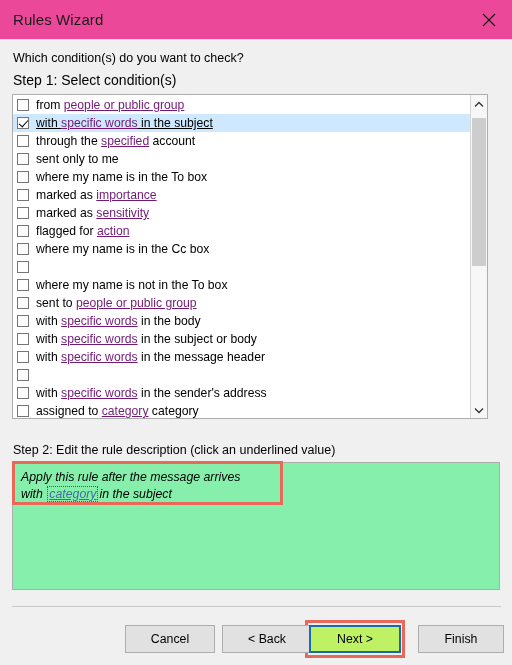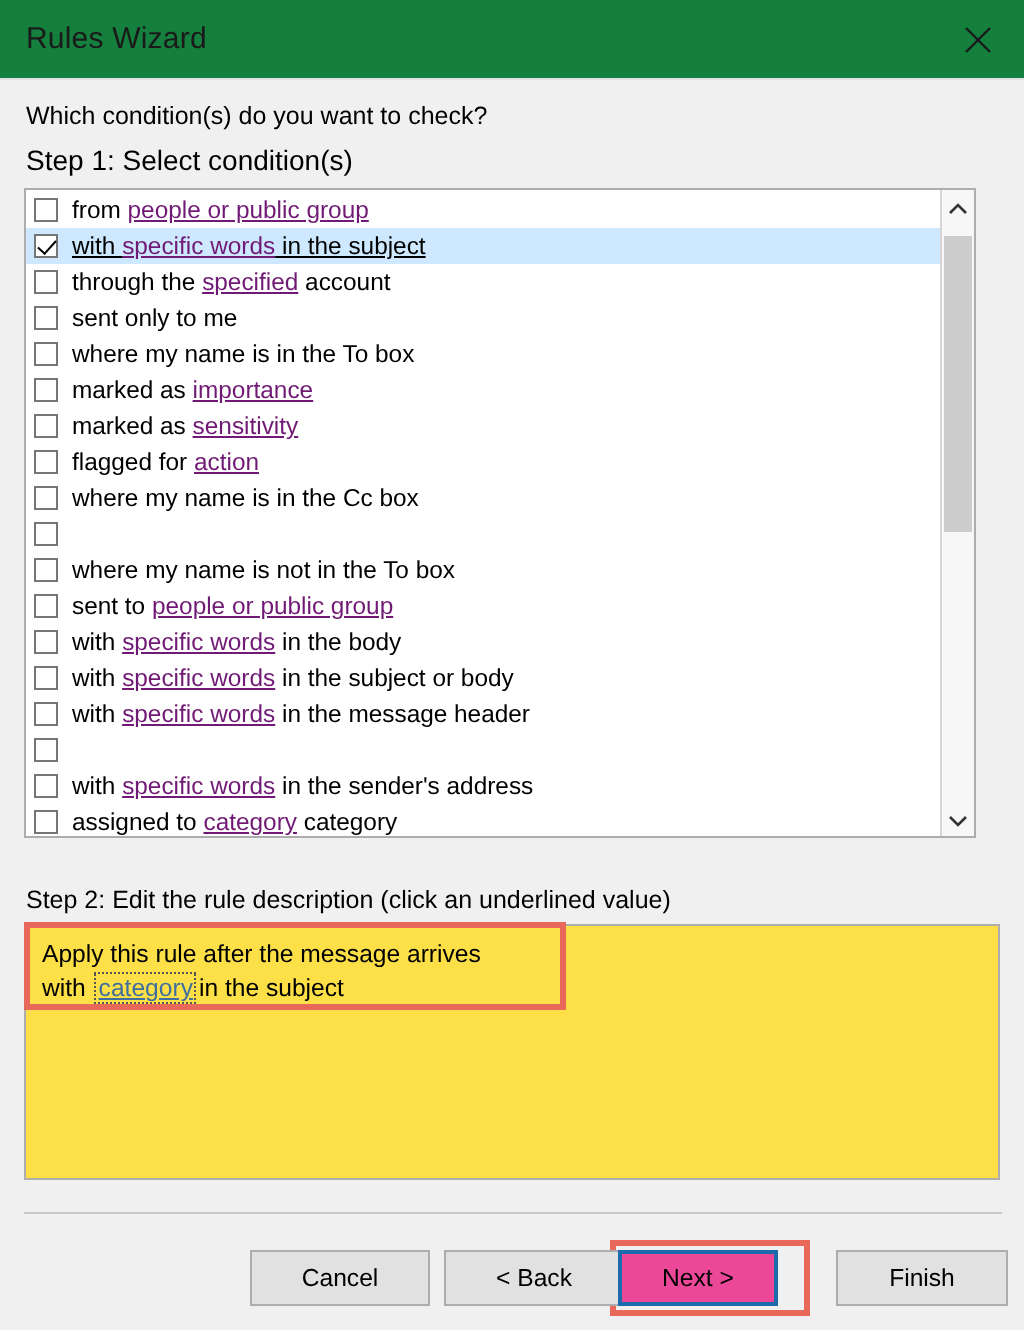--- a/index.html
+++ b/index.html
@@ -15,21 +15,21 @@
     color: #000;
     overflow: hidden;
     position: relative;
   }
 
   
   .titlebar {
     position: absolute;
     left: 0; top: 0;
     width: 512px; height: 40px;
-    background: #15803d;
+    background: #ec4899;
     border-bottom: 1px solid #e2e2e2;
     box-sizing: border-box;
   }
   .title-text {
     position: absolute;
     left: 13px; top: 11px;
     font-size: 15px;
     color: #1a1a1a;
     letter-spacing: 0.1px;
   }
@@ -148,24 +148,25 @@
   .step2-label {
     position: absolute;
     left: 13px; top: 443px;
     font-size: 12.5px;
     color: #000;
   }
   .descbox {
     position: absolute;
     left: 12px; top: 462px;
     width: 488px; height: 128px;
-    background: #fde047;
+    background: #86efac;
     border: 1px solid #adadad;
     box-sizing: border-box;
     padding: 6px 8px;
+    font-style: italic;
   }
   .desc-line {
     font-size: 12.3px;
     line-height: 17px;
     color: #000;
     white-space: nowrap;
   }
   .value-link {
     color: #3f6f9f;
     text-decoration: underline;
@@ -209,23 +210,23 @@
     color: #000;
     display: flex;
     align-items: center;
     justify-content: center;
     cursor: default;
     padding: 4px;
   }
   .btn-cancel { left: 125px; width: 90px; }
   .btn-back   { left: 222px; width: 90px; }
   .btn-next   {
-    left: 309px; width: 80px;
+    left: 309px; width: 92px;
     border: 2px solid #1a6bab;
-    background: #ec4899;
+    background: #bef264;
   }
   .btn-finish { left: 418px; width: 86px; }
 </style>
 </head>
 <body>
 
 <div class="titlebar">
   <div class="title-text">Rules Wizard</div>
   <div class="close-btn">
     <span>

